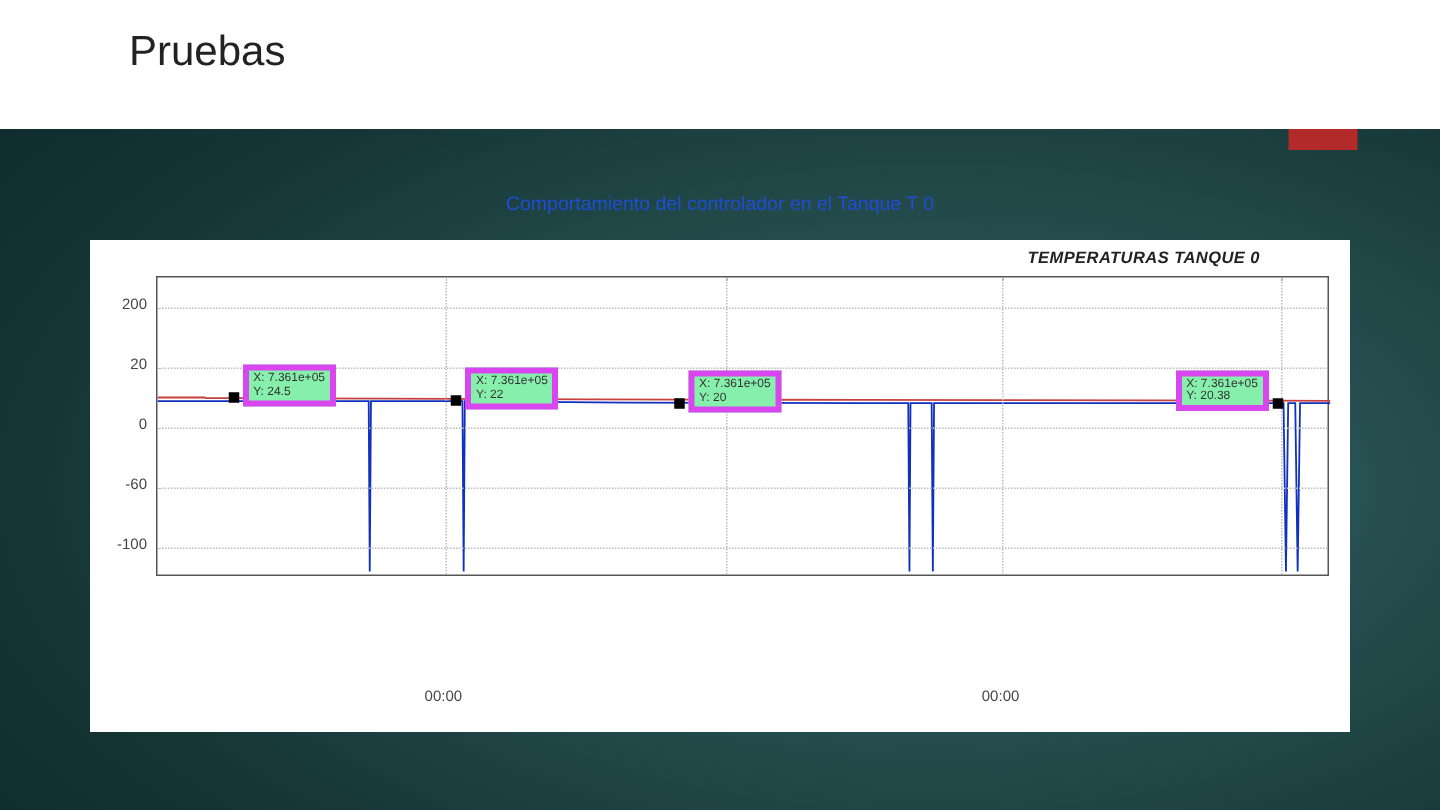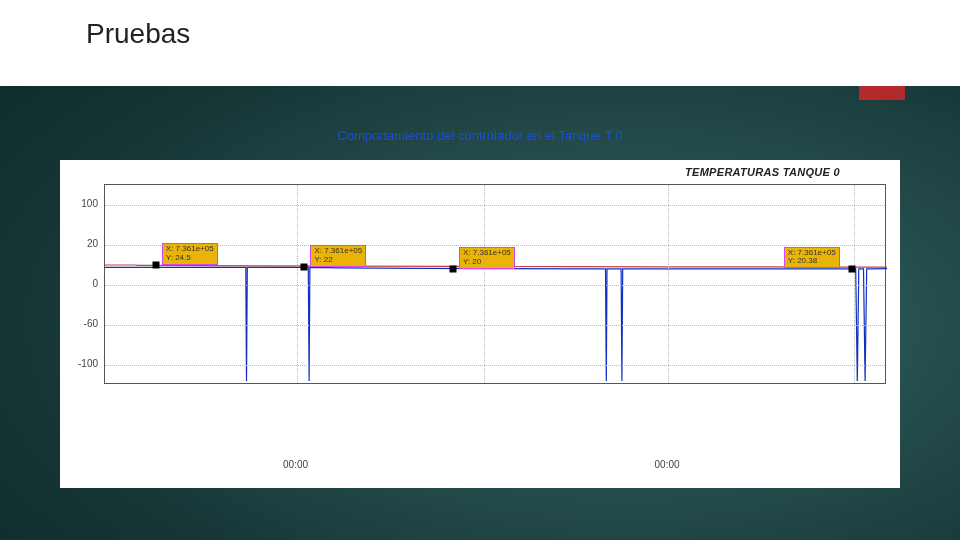--- a/index.html
+++ b/index.html
@@ -94,22 +94,22 @@
   }
   .grid-v {
     position: absolute;
     top: 0; bottom: 0;
     width: 0;
     border-left: 1px dotted #bbb;
   }
 
   .datatip {
     position: absolute;
-    background: #eab308;
-    border: 1px solid #d946ef;
+    background: #86efac;
+    border: 4px solid #d946ef;
     font-size: 8px;
     line-height: 1.1;
     padding: 1px 3px;
     color: #333;
     white-space: nowrap;
   }
   .datatip-marker {
     position: absolute;
     width: 7px; height: 7px;
     background: #000;
@@ -165,16 +165,16 @@
       <div class="datatip-marker" style="left: 746.81px; top: 83.696px;"></div>
       <div class="datatip" style="left: 678.81px; top: 61.696px;">
         <div>X: 7.361e+05</div>
         <div>Y: 20.38</div>
       </div>
     </div>
 <div class="ytick" style="top: 198px;">-100</div>
     <div class="ytick" style="top: 158px;">-60</div>
     <div class="ytick" style="top: 118px;">0</div>
     <div class="ytick" style="top: 78px;">20</div>
-    <div class="ytick" style="top: 38px;">100</div>
+    <div class="ytick" style="top: 38px;">200</div>
     <div class="xtick" style="left: 235.59px;">00:00</div>
     <div class="xtick" style="left: 607.04px;">00:00</div>
   </div>
 
 </body></html>

